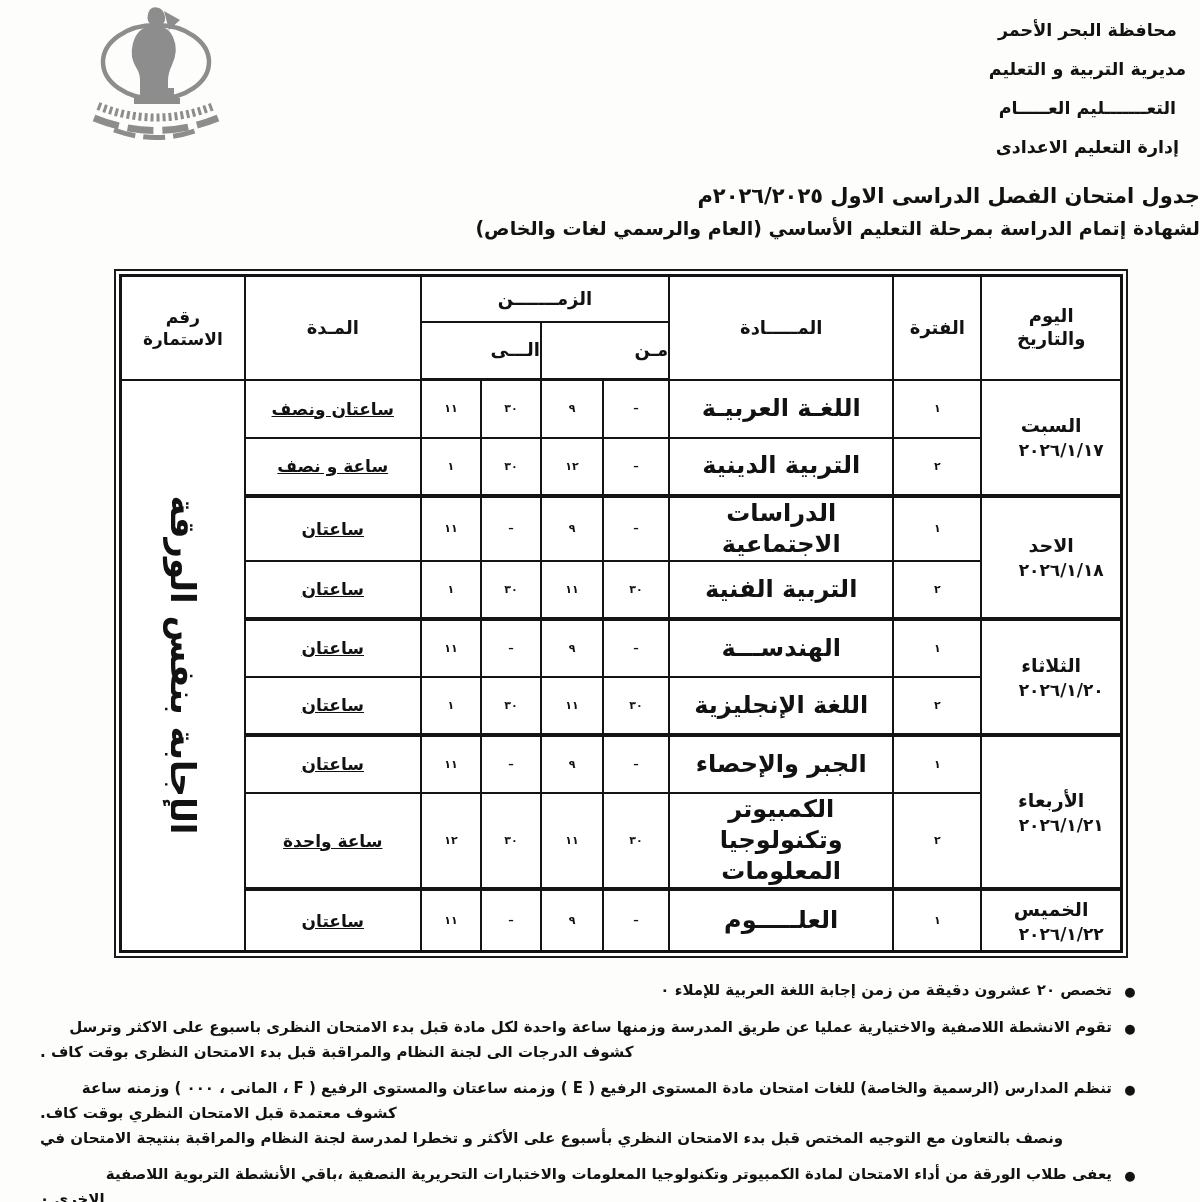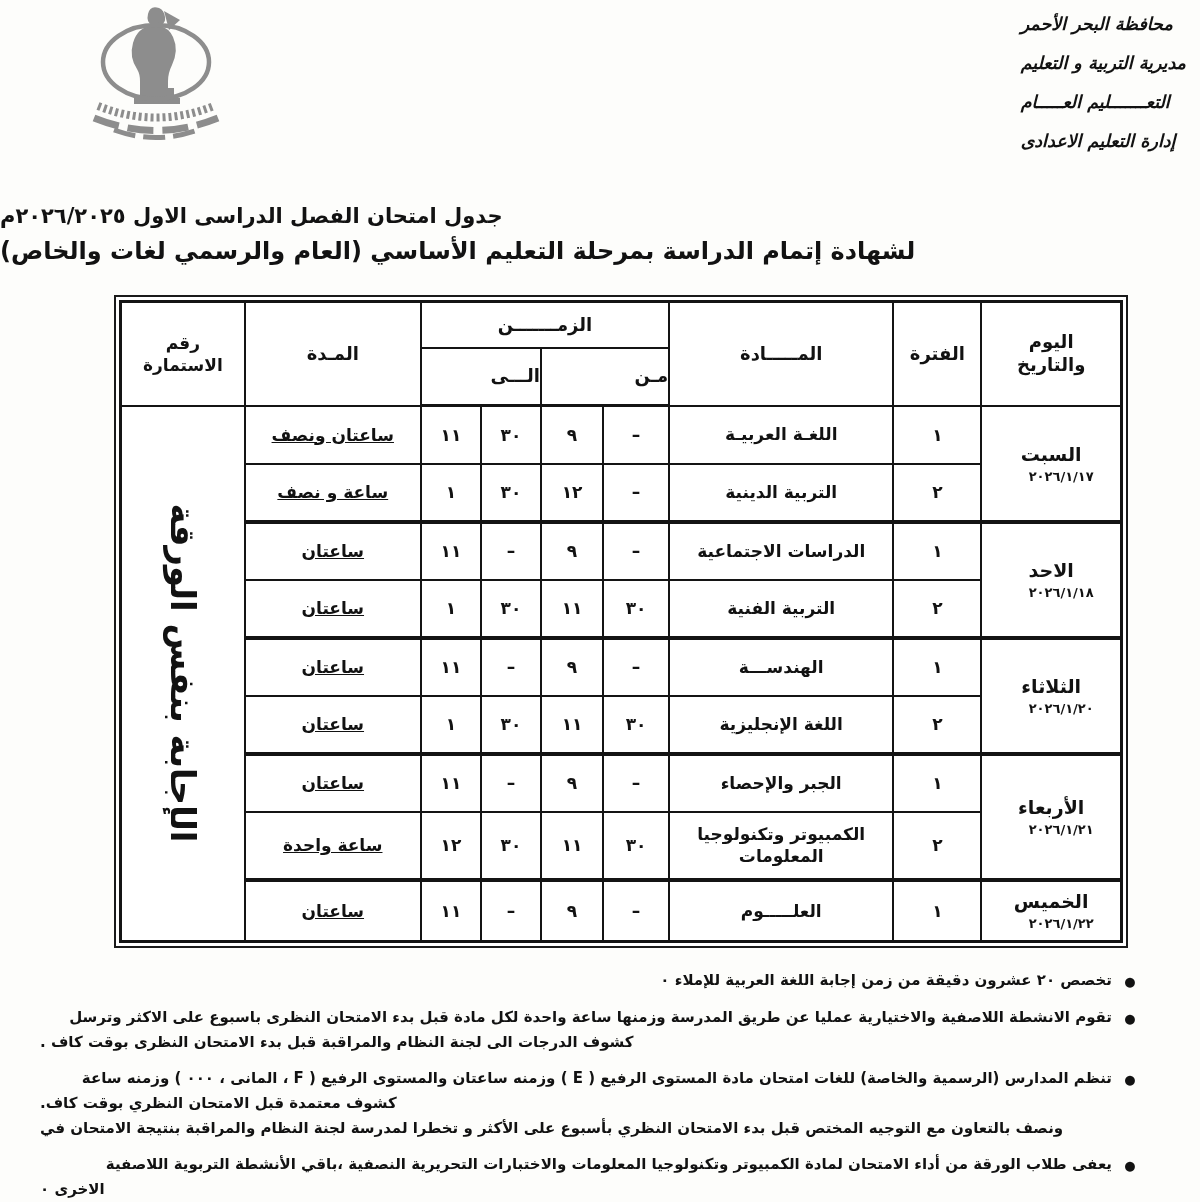--- a/index.html
+++ b/index.html
@@ -9,27 +9,27 @@
     color:#121212;
     font-family:"DejaVu Sans", sans-serif;
     font-weight:bold;
     direction:rtl;
     overflow:hidden;
   }
 
   
   .letterhead { position:relative; height:184px; }
   .logo { position:absolute; left:84px; top:2px; }
-  .org { position:absolute; right:14px; top:14px; text-align:left;font-style:italic; }
+  .org { position:absolute; right:14px; top:20px; text-align:center; }
   .org-line { font-size:17.5px; margin-bottom:19px; white-space:nowrap; }
 
   
-  .titles { text-align:left; margin-top:20px; }
+  .titles { text-align:right; margin-top:0; }
   .title1 { font-size:21px; }
-  .title2 { font-size:24px; margin-top:9px; }
+  .title2 { font-size:19px; margin-top:9px; }
 
   
   .table-wrap {
     margin:30px 72px 0 auto;
     width:1014px;
     border:2px solid #1a1a1a;
     padding:3px;
     box-sizing:border-box;
     background:#fff;
   }
@@ -44,23 +44,23 @@
   tr.h2 th { border-bottom-width:3.5px;text-align:right; }
   tr.datarow { height:58px; }
   tr.tall { height:68px; }
   tr.lastrow { height:62px; }
   tr.sub-row td { border-top:1.5px solid #6e6e6e; }
   tr.grp td { border-top-width:4px; border-top-color:#141414; }
 
   .hdr { font-size:18px; line-height:1.25; }
   .hdr-small { font-size:17px; line-height:1.3; }
   .day-name { font-size:19px; }
-  .day-date { font-size:13px; letter-spacing:2.5px; margin-top:4px; white-space:nowrap;padding-left:20px; }
-  .subject { font-size:17px; line-height:1.3; padding:0 6px; }
-  .digit { font-size:17px; }
+  .day-date { font-size:17px; letter-spacing:2.5px; margin-top:4px; white-space:nowrap;padding-left:20px; }
+  .subject { font-size:24px; line-height:1.3; padding:0 6px; }
+  .digit { font-size:11px; }
   .duration { font-size:17px;text-decoration:underline; }
   .form-cell { position:relative; }
   .rotated {
     position:absolute; top:50%; left:50%;
     transform:translate(-50%,-50%) rotate(90deg);
     white-space:nowrap;
     font-size:34px; letter-spacing:1px;
   }
 
   

